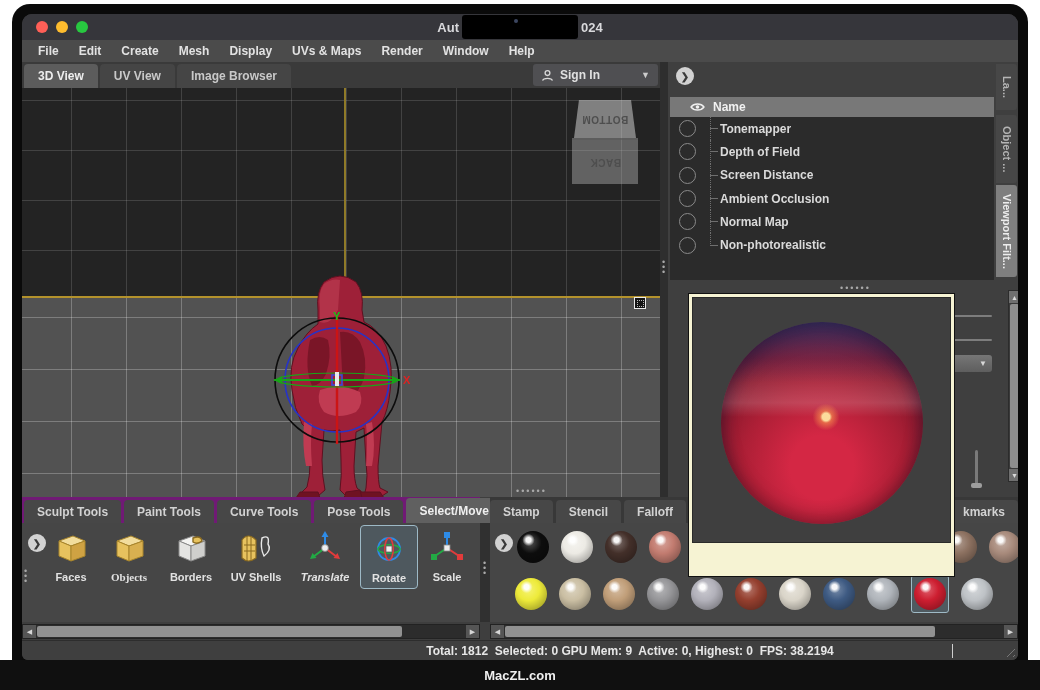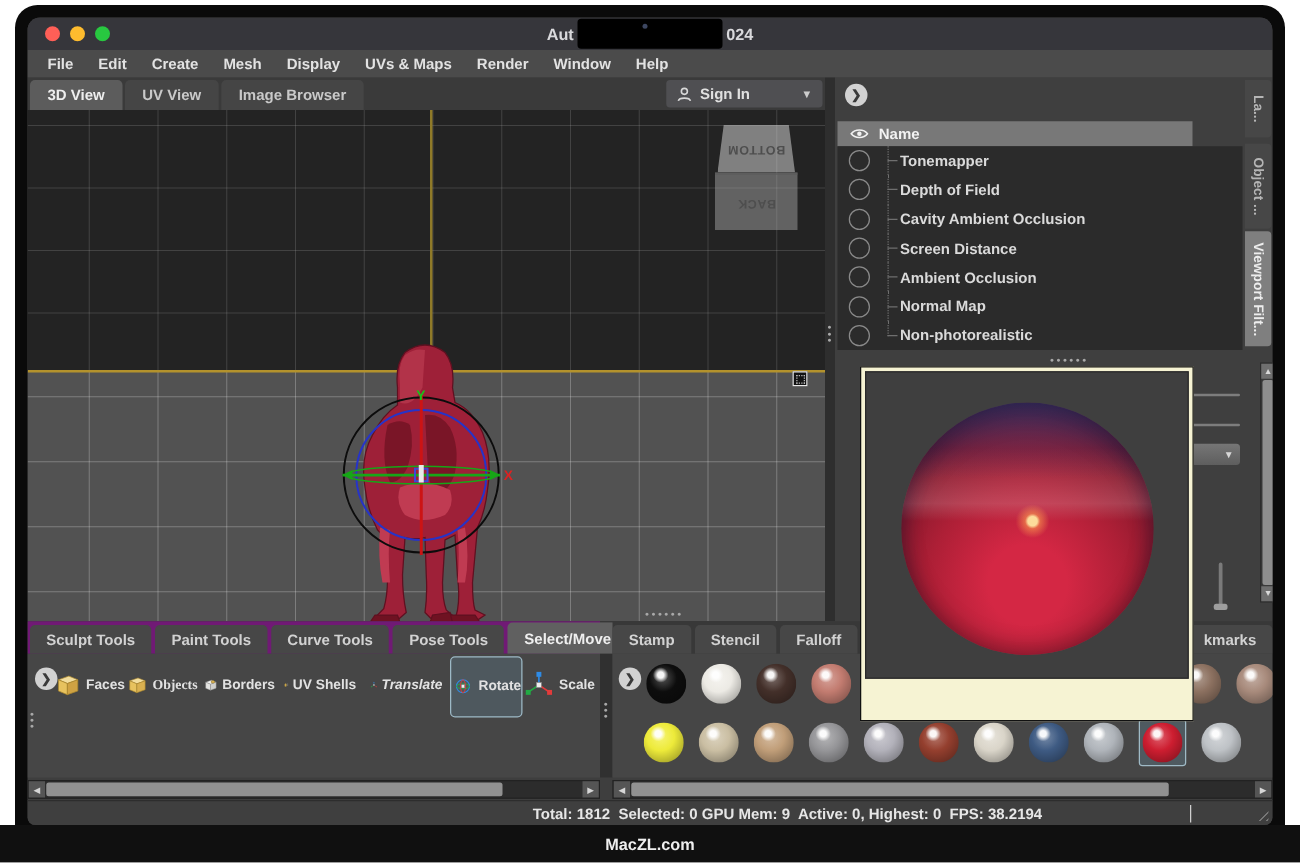--- a/index.html
+++ b/index.html
@@ -58,21 +58,21 @@
   .dots-h { position:absolute; letter-spacing:2px; color:#a9a9a9; font-size:9px; line-height:4px; }
   .dots-v { position:absolute; color:#a9a9a9; font-size:9px; line-height:5px; width:4px; word-break:break-all; letter-spacing:0; }
 
   
   .vsplit { position:absolute; left:638px; top:48px; width:8px; height:435px; background:#2e2e2e; }
 
   
   .rpanel { position:absolute; left:646px; top:48px; width:350px; height:435px; background:#3f3f3f; }
   .rpanel .expander { position:absolute; left:8px; top:5px; }
   .circle-btn { width:18px; height:18px; border-radius:50%; background:#d2d2d2; color:#3a3a3a; font-size:10px; font-weight:bold; display:flex; align-items:center; justify-content:center; }
-  .list-header { position:absolute; left:2px; top:35px; width:284px; height:20px; background:#787878; display:flex; align-items:center; gap:8px; padding-left:10px; color:#f2f2f2; font-weight:bold; }
+  .list-header { position:absolute; left:2px; top:35px; width:324px; height:20px; background:#787878; display:flex; align-items:center; gap:8px; padding-left:20px; color:#f2f2f2; font-weight:bold; }
   .scene-list { position:absolute; left:2px; top:55px; width:324px; height:163px; background:#2b2b2b; }
   .scene-row { position:relative; height:23.3px; display:flex; align-items:center; }
   .scene-check { position:absolute; left:9px; width:17px; height:17px; border:1.5px solid #8a8a8a; border-radius:50%; }
   .scene-tree { position:absolute; left:40px; top:0; bottom:0; border-left:1px dotted #6f6f6f; }
   .scene-dash { position:absolute; left:40px; width:8px; border-top:1px solid #6f6f6f; }
   .scene-label { position:absolute; left:50px; color:#dadada; font-weight:bold; }
   .side-tabs { position:absolute; right:0; top:0; width:22px; height:435px; }
   .side-tab { position:absolute; left:0; width:21px; background:#474747; border-radius:0 3px 3px 0; color:#b5b5b5; writing-mode:vertical-rl; display:flex; align-items:center; justify-content:center; font-size:11px; font-weight:bold; }
   .side-tab.active { background:#7f7f7f; color:#ededed; }
 
@@ -88,21 +88,21 @@
   
   .btabs-left { position:absolute; left:0; top:483px; width:458px; height:26px; background:#701a75; display:flex; align-items:flex-end; padding-left:2px; }
   .btabs-right { position:absolute; left:468px; top:483px; width:528px; height:26px; background:#383838; display:flex; align-items:flex-end; }
   .ttab { height:23px; display:flex; align-items:center; padding:0 13px; margin-right:3px; background:#474747; border-radius:4px 4px 0 0; font-weight:bold; color:#d2d2d2; white-space:nowrap; }
   .ttab.active { height:25px; background:#606060; color:#efefef; }
   .ttab.tab-bookmarks { position:absolute; left:460px; margin:0; }
   .tray-left { position:absolute; left:0; top:509px; width:458px; height:99px; background:#464646; }
   .tray-right { position:absolute; left:468px; top:509px; width:528px; height:99px; background:#464646; }
   .hsplit { position:absolute; left:458px; top:509px; width:10px; height:99px; background:#303030; }
 
-  .tool-item { position:absolute; top:5px; width:58px; display:flex; flex-direction:row; align-items:center; gap:3px; }
+  .tool-item { position:absolute; top:5px; width:58px; display:flex; flex-direction:column; align-items:center; gap:3px; }
   .tool-item .lab { font-size:11px; font-weight:bold; color:#e2e2e2; white-space:nowrap; }
   .tool-item.selected { top:2px; border:1px solid #9db9c6; background:#4e585e; border-radius:4px; padding:3px 0 4px 0; }
 
   
   .sw { width:32px; height:32px; border-radius:50%;
     background-image:radial-gradient(circle at 36% 28%, rgba(255,255,255,.95) 0 8%, rgba(255,255,255,0) 20%),
       radial-gradient(circle at 42% 36%, rgba(255,255,255,.28), rgba(0,0,0,.02) 40%, rgba(0,0,0,.38) 92%); }
   .sw-row { position:absolute; display:flex; gap:12px; align-items:center; }
   .sel-box { width:38px; height:38px; border:1px solid #9fbac6; background:#4f5a60; border-radius:3px; display:flex; align-items:center; justify-content:center; }
 
@@ -249,26 +249,20 @@
             <span class="scene-check"></span>
             <span class="scene-tree"></span>
             <span class="scene-dash"></span>
             <span class="scene-label">Tonemapper</span>
           </div>
           <div class="scene-row">
             <span class="scene-check"></span>
             <span class="scene-tree"></span>
             <span class="scene-dash"></span>
             <span class="scene-label">Depth of Field</span>
-          </div>
-          <div class="scene-row">
-            <span class="scene-check"></span>
-            <span class="scene-tree"></span>
-            <span class="scene-dash"></span>
-            <span class="scene-label">Cavity Ambient Occlusion</span>
           </div>
           <div class="scene-row">
             <span class="scene-check"></span>
             <span class="scene-tree"></span>
             <span class="scene-dash"></span>
             <span class="scene-label">Screen Distance</span>
           </div>
           <div class="scene-row">
             <span class="scene-check"></span>
             <span class="scene-tree"></span>

